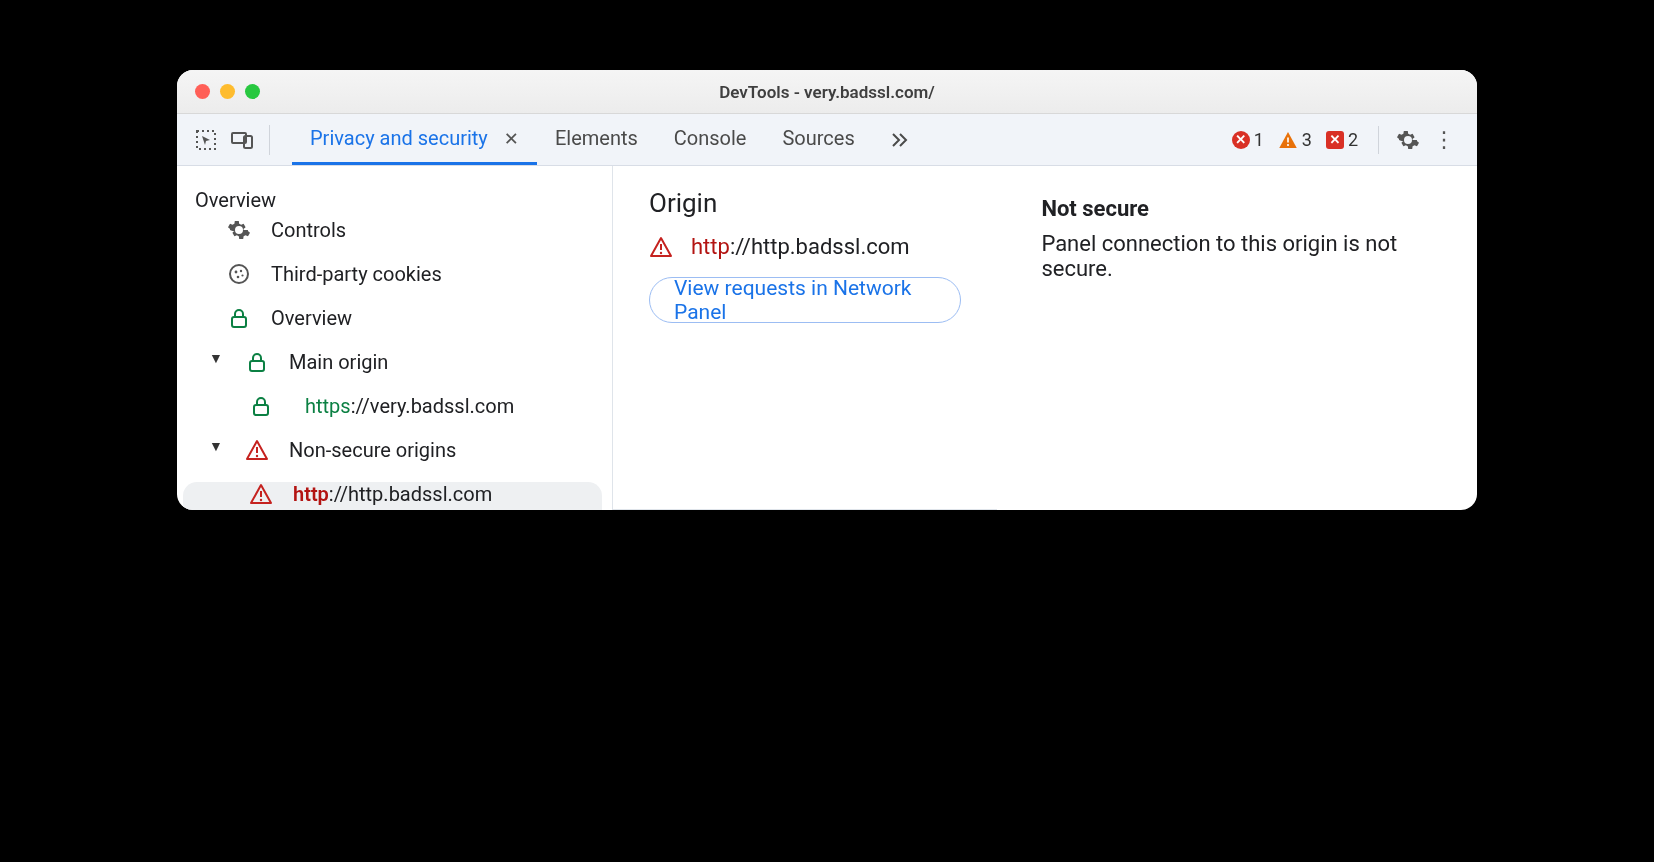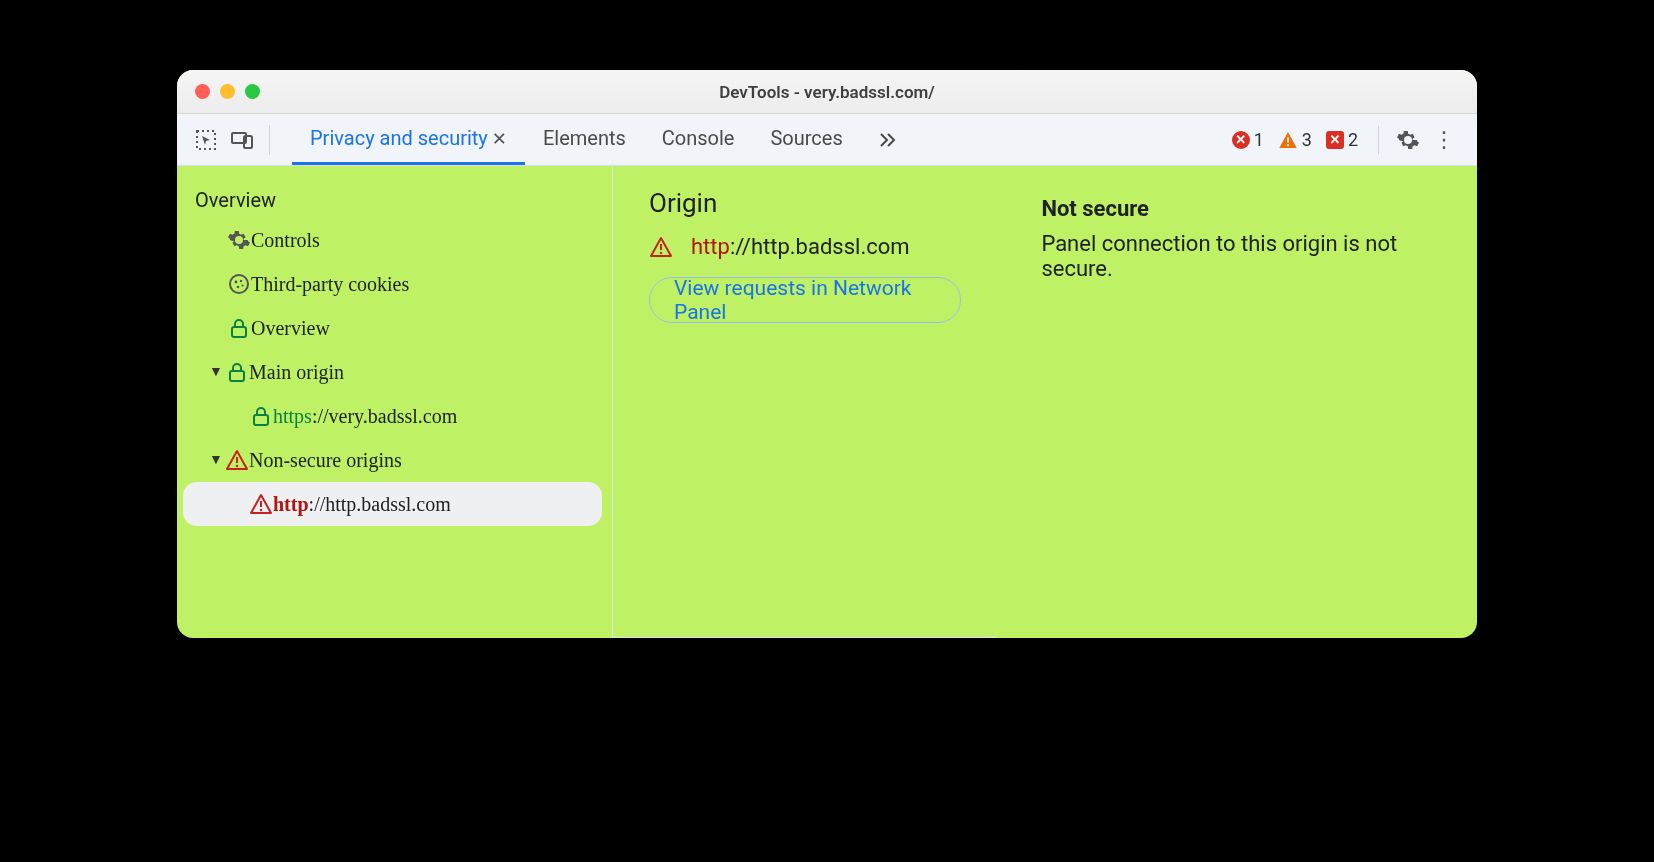--- a/index.html
+++ b/index.html
@@ -7,22 +7,22 @@
   body {
     background: #000;
     font-family: -apple-system, BlinkMacSystemFont, "Segoe UI", Roboto, Helvetica, Arial, sans-serif;
     display: flex;
     align-items: flex-start;
     justify-content: center;
     padding-top: 70px;
   }
   .window {
     width: 1300px;
-    height: 568px;
-    background: #bef264;
+    height: 440px;
+    background: #ffffff;
     border-radius: 16px;
     box-shadow: 0 20px 50px rgba(0,0,0,.5);
     overflow: hidden;
     display: flex;
     flex-direction: column;
   }
   .titlebar {
     height: 44px;
     background: linear-gradient(#f5f5f5, #ececec);
     border-bottom: 1px solid #d8d8d8;
@@ -47,35 +47,35 @@
     border-bottom: 1px solid #d8dde6;
     display: flex;
     align-items: center;
     padding: 0 10px;
   }
   .tb-left { display: flex; align-items: center; gap: 10px; padding: 0 6px; }
   .tb-icon { width: 26px; height: 26px; display: flex; align-items: center; justify-content: center; color: #555; }
   .tabs { display: flex; align-items: stretch; margin-left: 14px; height: 100%; }
   .tab {
     display: flex; align-items: center; padding: 0 18px; font-size: 20px; color: #4a4a4a;
-    border-bottom: 3px solid transparent; gap: 4px; cursor: default;
+    border-bottom: 3px solid transparent; gap: 16px; cursor: default;
   }
   .tab.active { color: #1a73e8; border-bottom-color: #1a73e8; font-weight: 400; }
   .tab .close { font-size: 18px; color: #555; }
   .more-tabs { display:flex; align-items:center; padding:0 14px; color:#4a4a4a; font-size:22px; }
   .tb-right { margin-left: auto; display: flex; align-items: center; gap: 6px; padding-right: 6px; }
   .counter { display: flex; align-items: center; gap: 4px; font-size: 18px; color: #333; padding: 0 4px; }
   .tb-sep { width: 1px; height: 28px; background: #d0d4db; margin: 0 10px; }
   .kebab { font-size: 22px; color: #555; padding: 0 6px; }
 
   .body { flex: 1; display: flex; min-height: 0; }
   .sidebar { width: 436px; border-right: 1px solid #dfe4ea; padding: 16px 0 0 0; font-size: 20px; color: #202124; overflow: hidden; }
   .section-title { padding: 6px 18px; font-weight: 400; font-size: 20px; color: #202124; }
   .tree-item {
-    display: flex; align-items: center; height: 44px; padding-left: 30px; gap: 0; font-family: Liberation Serif, serif;
+    display: flex; height: 44px; padding-left: 30px; gap: 20px;
   }
   .tree-item.indent1 { padding-left: 30px; }
   .tree-item.indent2 { padding-left: 72px; }
   .tree-item .arrow { width: 18px; display:inline-flex; justify-content:center; color:#333; font-size:14px; }
   .tree-item.no-arrow { padding-left: 50px; }
   .tree-item .lbl { font-size: 20px; }
   .tree-item.selected { background: #eef0f2; border-radius: 14px; margin: 0 10px 0 6px; padding-left: 66px; }
 
   .main { flex: 1; display: flex; flex-direction: row; }
   .origin-block { padding: 22px 36px 26px 36px; border-bottom: 1px solid #dfe4ea; }
@@ -84,21 +84,21 @@
   .pill {
     display: inline-flex; align-items: center; height: 46px; padding: 4px 24px;
     border: 1px solid #9cbdf3; border-radius: 24px; color: #1a73e8; font-size: 21px;
   }
   .status-block { padding: 30px 44px; }
   .status-title { font-size: 22px; font-weight: 700; color: #202124; margin-bottom: 10px; }
   .status-body { font-size: 22px; color: #202124; }
 
   .scheme-http { color: #b31412; }
   .rest-dark { color: #202124; margin-top: 44px; }
-  .scheme-https { color: #0b8043; }
+  .scheme-https { color: #0b8043; margin-left: 12px; }
 
   svg { display: block; }
 
   
   .icon-sm { width: 20px; height: 20px; }
   .icon-md { width: 24px; height: 24px; }
   .count-e { width:18px; height:18px; border-radius:50%; background:#d93025; color:#fff; font-size:13px; font-weight:700; display:inline-flex; align-items:center; justify-content:center; }
   .count-m { width:18px; height:18px; border-radius:3px; background:#d93025; color:#fff; font-size:13px; font-weight:700; display:inline-flex; align-items:center; justify-content:center; }
 </style>
 </head>

